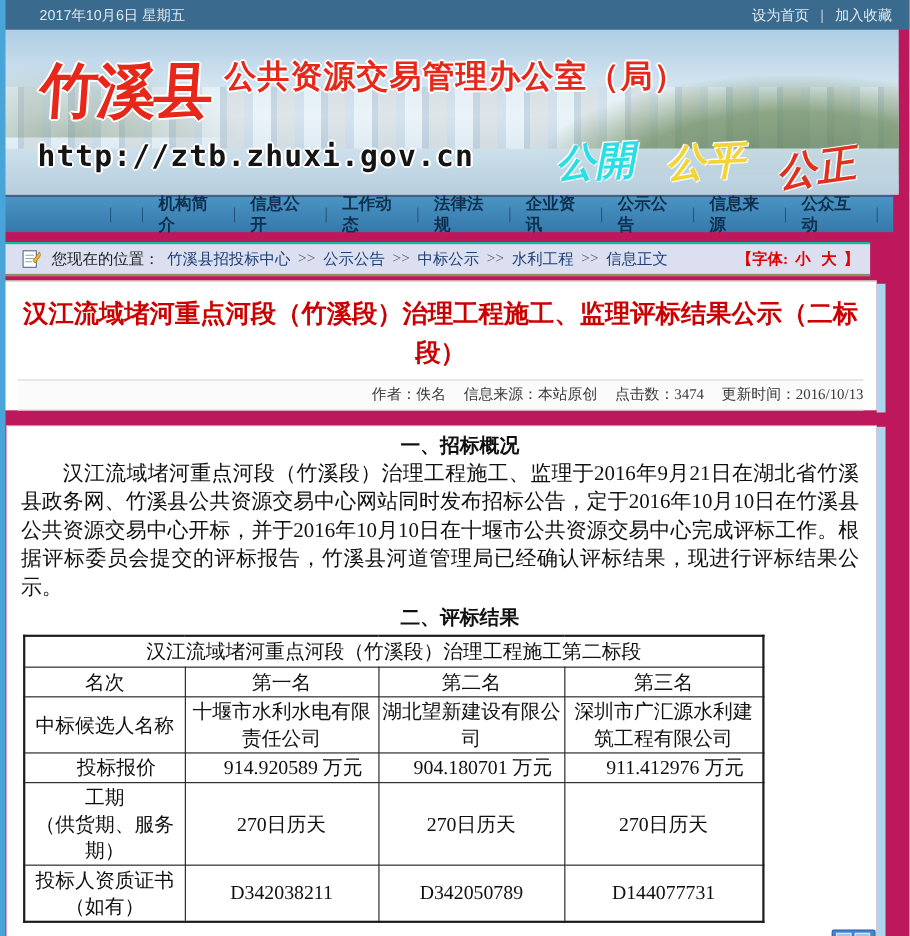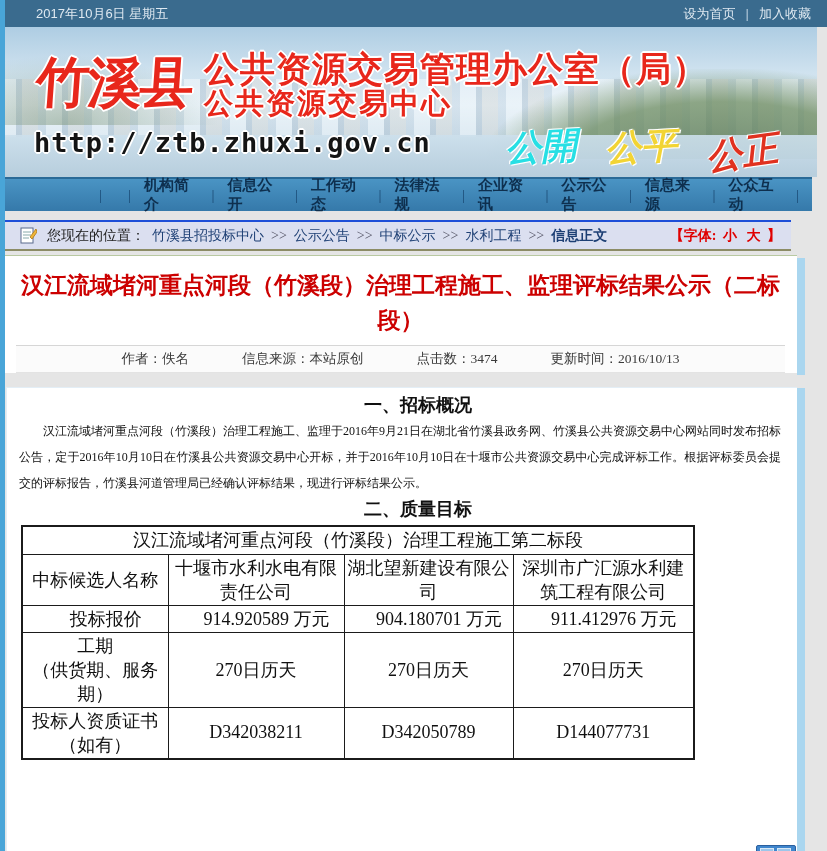--- a/index.html
+++ b/index.html
@@ -1,18 +1,18 @@
 <!DOCTYPE html>
 <html><head>
 <meta charset="utf-8">
 <style>
   * { margin:0; padding:0; box-sizing:border-box; }
   html,body { background:#ffffff; }
   body { font-family:"Liberation Serif", serif; }
-  .page { position:relative; width:827px; height:851px; overflow:hidden; background:#e5e5e5; }
+  .page { position:relative; width:827px; height:851px; overflow:hidden; background:#be185d; }
 
   
   .left-stripe { position:absolute; left:0; top:0; width:5px; height:851px; background:#49a5d8; z-index:9; }
 
   
   .topbar { height:27px; background:#3a6b8e; color:#dfe9f1; font-size:13px;
             display:flex; justify-content:space-between; align-items:center;
             padding:0 16px 0 36px; font-family:"Liberation Sans", sans-serif; }
   .topbar .sep { margin:0 10px; color:#b8cddd; }
   .topbar-right { display:flex; align-items:center; }
@@ -26,65 +26,65 @@
   .header-hill { position:absolute; right:-30px; bottom:18px; width:360px; height:90px; opacity:.75;
             background:radial-gradient(ellipse at 65% 100%, #4f6f49 0%, #6d8c60 45%, rgba(109,140,96,0) 72%); }
   .header-hill2 { position:absolute; left:-40px; top:28px; width:260px; height:70px; opacity:.5;
             background:radial-gradient(ellipse at 40% 100%, #7b9478 0%, rgba(123,148,120,0) 70%); }
   .header-water { position:absolute; left:0; right:0; bottom:0; height:42px;
             background:linear-gradient(180deg, rgba(205,224,236,.9), #b7cedd); }
   .outline-w { text-shadow:-2px 0 0 #fff,2px 0 0 #fff,0 -2px 0 #fff,0 2px 0 #fff,-1px -1px 0 #fff,1px 1px 0 #fff,-1px 1px 0 #fff,1px -1px 0 #fff; }
   .brand { position:absolute; left:36px; top:16px; display:flex; align-items:flex-start; }
   .brand-county { font-size:54px; line-height:80px; font-weight:bold; color:#e8271b; transform:skewX(-4deg); letter-spacing:-2px; }
   .brand-lines { margin-left:12px; margin-top:10px; font-weight:bold; color:#e8271b; }
-  .brand-line1 { font-size:35px; line-height:34px; letter-spacing:1px; }
+  .brand-line1 { font-size:29px; line-height:34px; letter-spacing:1px; }
   .brand-line2 { font-size:29px; line-height:32px; letter-spacing:2px; }
   .site-url { position:absolute; left:34px; top:100px; font-family:"DejaVu Sans Mono", monospace;
               font-size:27px; font-weight:bold; color:#141414; letter-spacing:1px; }
   .slogans { position:absolute; left:505px; top:96px; display:flex; gap:28px;
              font-size:36px; font-weight:bold; font-style:italic; }
   .slogan { text-shadow:0 0 2px #fff, 1px 1px 0 #fff, -1px -1px 0 #fff; transform:rotate(-3deg); }
   .slogan-open { color:#27dfe4; }
   .slogan-fair { color:#f2d434; }
   .slogan-just { color:#e0311f; transform:rotate(-8deg) translateY(6px); }
 
   
   .navbar { height:34px; margin-right:15px; background:linear-gradient(180deg,#4a94c4,#3579aa);
             border-top:2px solid #2a6a97; display:flex; align-items:center; padding-left:86px;
             font-size:15px; font-weight:bold; color:#0e2f4e; }
   .nav-item { color:#0e2f4e; cursor:default; }
   .nav-sep { color:#1a4a74; margin:0 13px; font-weight:normal; }
 
   
   .breadcrumb-bar { margin:9px 36px 0 4px; height:31px; background:#dbdff0;
-                    border-top:2px solid #1d4ed8; border-bottom:2px solid #8c8c66;
+                    border-top:2px solid #14b8a6; border-bottom:2px solid #8c8c66;
                     display:flex; align-items:center; padding:0 10px; font-size:14px; color:#222; }
   .crumb-icon { width:17px; height:17px; margin:0 10px 0 6px; flex:0 0 auto; }
   .crumb-loc { color:#222; }
   .crumb-link { color:#1d3f74; margin:0 7px; cursor:default; }
-  .crumb-link.last { font-weight:bold; }
+  .crumb-link.last { font-weight:normal; }
   .crumb-sep { color:#556; }
   .font-ctrl { margin-left:auto; color:#e00000; font-size:14px; font-weight:bold; }
   .font-ctrl .fbtn { margin:0 3px; cursor:default; }
 
   
   .title-block { position:relative; margin:4px 0 0 4px; width:793px; border-top:1px solid #b9c9a2;
                  padding:12px 12px 0; background:#fff; }
   .title-block::after { content:""; position:absolute; right:-8px; top:2px; bottom:-2px; width:8px; background:#aad6ef; }
   .article-title { font-size:23px; line-height:35px; color:#cc0000; text-align:center; font-weight:bold; }
   .meta-band { margin-top:7px; height:28px; border-top:1px solid #d6d6d6; border-bottom:1px solid #e3e3e3;
-               background:#fbfbfb; display:flex; justify-content:center; align-items:center; gap:53px;
+               background:#fbfbfb; display:flex; justify-content:flex-end; align-items:center; gap:16px;
                font-size:13.5px; color:#3a3a3a; }
 
   
   .body-panel { position:relative; margin:14px 0 0 6px; width:791px; height:520px;
                 border:1px solid #e3eef6; border-right:none; padding:4px 16px 0 12px; background:#fff; }
   .body-panel::after { content:""; position:absolute; right:-8px; top:0; bottom:0; width:8px; background:#aad6ef; }
   .section-heading { font-size:18px; font-weight:bold; line-height:26px; text-indent:2em; color:#101010;text-align:center; }
-  .article-paragraph { font-size:12px; line-height:26px; text-indent:2em; text-align:justify; color:#101010; }
+  .article-paragraph { font-size:19px; line-height:26px; text-indent:2em; text-align:justify; color:#101010; }
 
   
   .result-table { border-collapse:collapse; margin:3px 0 0 2px; width:672px; table-layout:fixed;
                   border:2px solid #1b1b1b; }
   .result-table td { border:1px solid #1b1b1b; text-align:center; vertical-align:middle;
                      font-size:18px; color:#101010; padding:1px 3px;font-family:Liberation Serif, serif; }
   .result-table .label-cell { white-space:pre-line; }
   tr.row-caption td { height:28px; }
   tr.row-head td { height:25px; }
   tr.row-name td { height:48px; }
@@ -116,21 +116,20 @@
 
   <div class="header">
     <div class="header-town"></div>
     <div class="header-hill2"></div>
     <div class="header-hill"></div>
     <div class="header-water"></div>
     <div class="brand">
       <span class="brand-county outline-w">竹溪县</span>
       <span class="brand-lines">
         <div class="brand-line1 outline-w">公共资源交易管理办公室（局）</div>
-        <div class="brand-line2 outline-w">公共资源交易中心</div>
       </span>
     </div>
     <div class="site-url outline-w">http://ztb.zhuxi.gov.cn</div>
     <div class="slogans">
       <span class="slogan slogan-open">公開</span>
       <span class="slogan slogan-fair">公平</span>
       <span class="slogan slogan-just">公正</span>
     </div>
   </div>
 
@@ -195,33 +194,39 @@
       </span>
       <span>
         <span>更新时间：</span><span>2016/10/13</span>
       </span>
     </div>
   </div>
 
   <div class="body-panel">
     <div class="section-heading">一、招标概况</div>
     <p class="article-paragraph">汉江流域堵河重点河段（竹溪段）治理工程施工、监理于2016年9月21日在湖北省竹溪县政务网、竹溪县公共资源交易中心网站同时发布招标公告，定于2016年10月10日在竹溪县公共资源交易中心开标，并于2016年10月10日在十堰市公共资源交易中心完成评标工作。根据评标委员会提交的评标报告，竹溪县河道管理局已经确认评标结果，现进行评标结果公示。</p>
-    <div class="section-heading">二、质量目标</div>
+    <div class="section-heading">二、评标结果</div>
 
     <table class="result-table">
       <colgroup>
           <col style="width:146px">
           <col style="width:176px">
           <col style="width:169px">
           <col style="width:181px">
         </colgroup>
       <tbody>
         <tr class="row-caption">
           <td colspan="4">汉江流域堵河重点河段（竹溪段）治理工程施工第二标段</td>
         </tr>
+        <tr class="row-head">
+          <td>名次</td>
+          <td>第一名</td>
+          <td>第二名</td>
+          <td>第三名</td>
+        </tr>
         <tr class="row-name">
           <td class="label-cell">中标候选人名称</td>
           <td>十堰市水利水电有限责任公司</td>
           <td>湖北望新建设有限公司</td>
           <td>深圳市广汇源水利建筑工程有限公司</td>
         </tr>
         <tr class="row-price">
           <td class="label-cell">投标报价</td>
           <td>914.920589 万元</td>
           <td>904.180701 万元</td>

